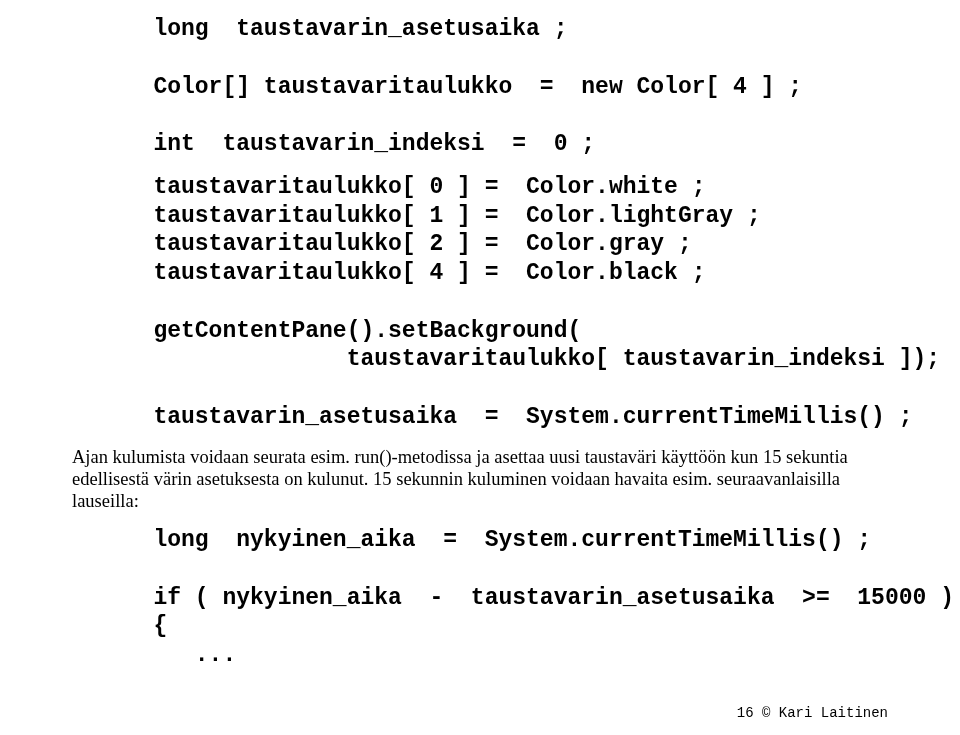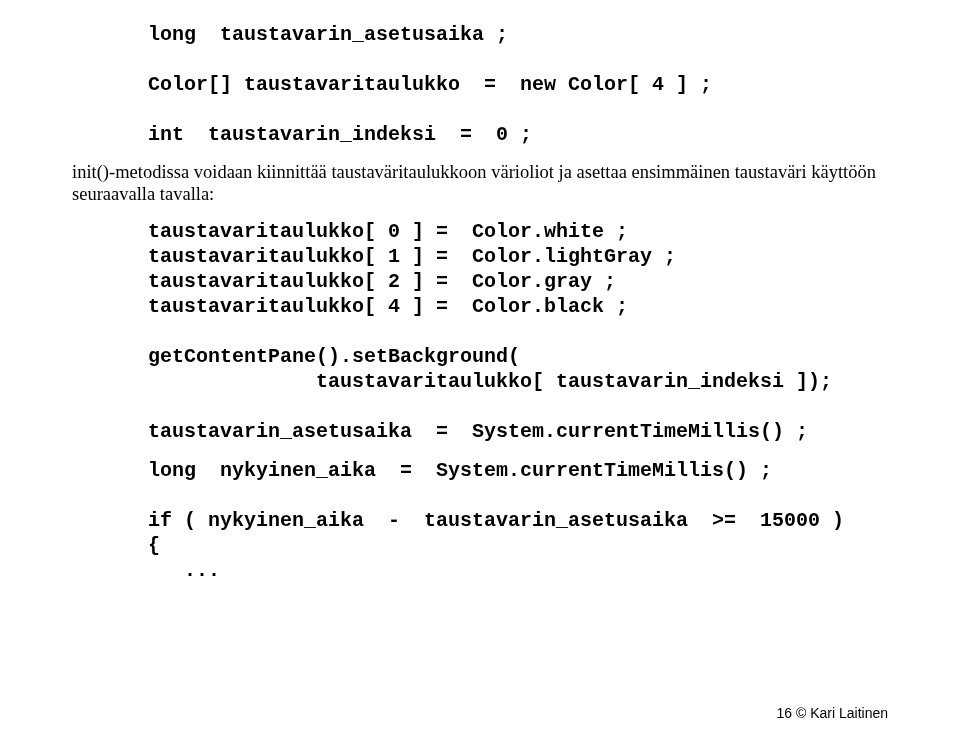--- a/index.html
+++ b/index.html
@@ -11,64 +11,64 @@
     height: 735px;
     overflow: hidden;
     position: relative;
   }
   .page {
     padding: 10px 72px 10px 72px;
   }
   .code-block {
     font-family: "Courier New", Courier, monospace;
     font-weight: bold;
-    font-size: 20px;
+    font-size: 23px;
     line-height: 1.25;
     white-space: pre;
-    margin: 12px 0 14px 0;
+    margin: 5px 0 14px 0;
   }
   .code-block.indented {
     padding-left: 40px;
   }
   .prose {
     font-size: 18.5px;
     line-height: 1.2;
     margin: 0 0 14px 0;
   }
   .footer {
     position: absolute;
     bottom: 14px;
     right: 72px;
     font-size: 14px;
-    font-family: Liberation Sans, sans-serif;
+    font-family: Liberation Mono, monospace;
   }
 </style>
 </head>
 <body>
 
 <div class="page">
 
   <div class="code-block indented">   long  taustavarin_asetusaika ;
 
    Color[] taustavaritaulukko  =  new Color[ 4 ] ;
 
    int  taustavarin_indeksi  =  0 ;</div>
 
-  <p class="prose">init()-metodissa voidaan kiinnittää taustaväritaulukkoon värioliot ja asettaa ensimmäinen taustaväri käyttöön seuraavalla tavalla:</p>
 
   <div class="code-block indented">   taustavaritaulukko[ 0 ] =  Color.white ;
    taustavaritaulukko[ 1 ] =  Color.lightGray ;
    taustavaritaulukko[ 2 ] =  Color.gray ;
    taustavaritaulukko[ 4 ] =  Color.black ;
 
    getContentPane().setBackground(
                  taustavaritaulukko[ taustavarin_indeksi ]);
 
    taustavarin_asetusaika  =  System.currentTimeMillis() ;</div>
 
+  <p class="prose">Ajan kulumista voidaan seurata esim. run()-metodissa ja asettaa uusi taustaväri käyttöön kun 15 sekuntia edellisestä värin asetuksesta on kulunut. 15 sekunnin kuluminen voidaan havaita esim. seuraavanlaisilla lauseilla:</p>
 
   <div class="code-block indented">   long  nykyinen_aika  =  System.currentTimeMillis() ;
 
    if ( nykyinen_aika  -  taustavarin_asetusaika  &gt;=  15000 )
    {
       ...</div>
 
 </div>
 
 <div class="footer">16 © Kari Laitinen</div>

